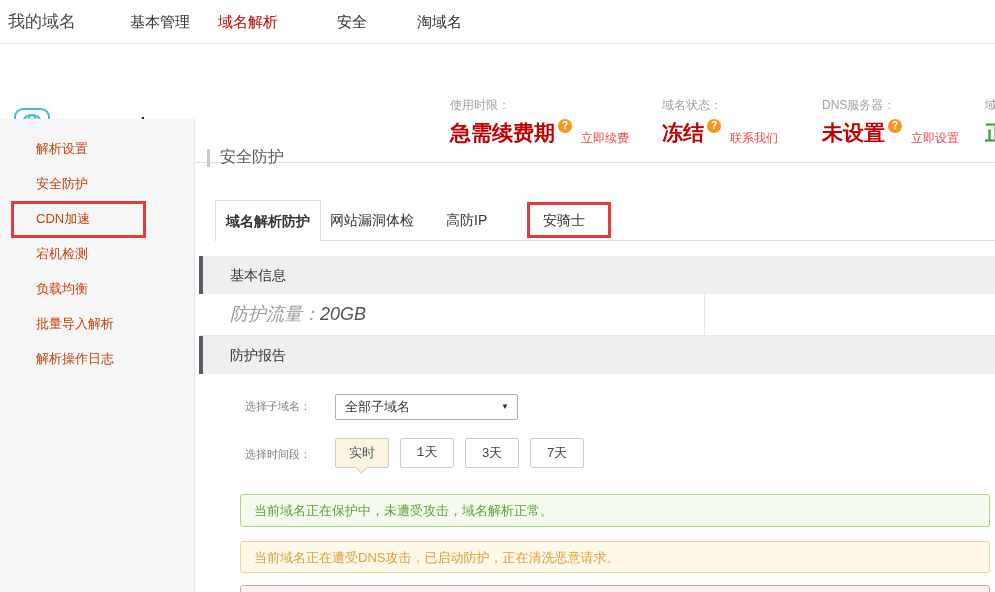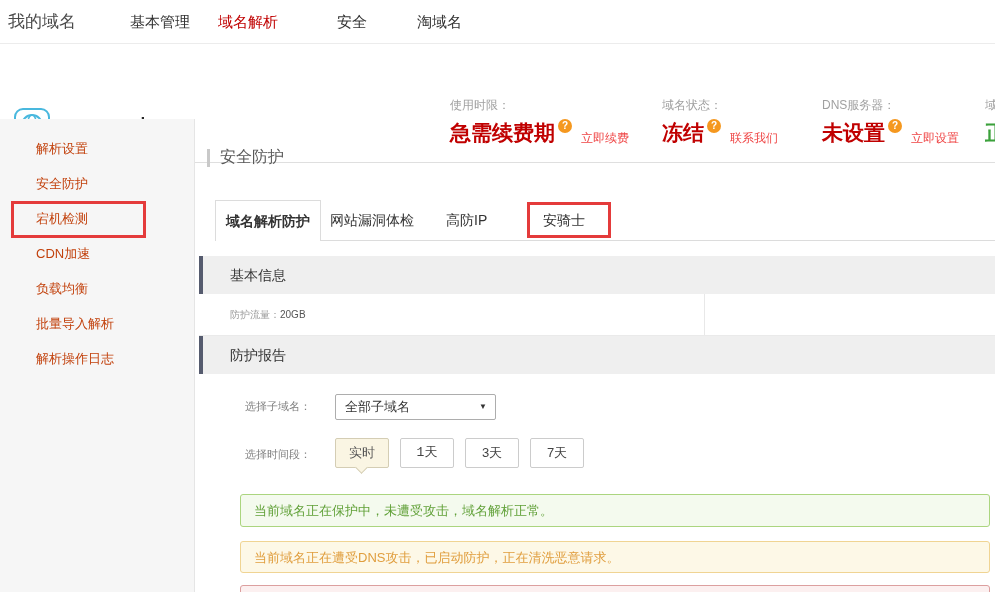--- a/index.html
+++ b/index.html
@@ -48,29 +48,29 @@
   .tab-active { left:215px; width:106px; height:41px; background:#fff; border:1px solid #dcdcdc; border-bottom:none;
                 text-align:center; font-weight:bold; z-index:2; }
   .tab-2 { left:330px; } .tab-3 { left:446px; } .tab-4 { left:543px; }
 
   .section-bar { position:absolute; left:199px; width:796px; height:38px; background:#efefef; }
   .section-bar .accent { position:absolute; left:0; top:0; width:4px; height:38px; background:#555b6e; }
   .section-bar .stitle { position:absolute; left:31px; top:0; line-height:38px; font-size:14px; color:#333; }
   .bar-basic { top:256px; } .bar-report { top:336px; }
 
   .info-row { position:absolute; left:199px; top:294px; width:796px; height:42px; background:#fff; border-bottom:1px solid #eaeaea; }
-  .info-cell { position:absolute; top:0; line-height:41px; font-size:10px; white-space:nowrap; }
+  .info-cell { position:absolute; top:0; line-height:41px; font-size:18px; white-space:nowrap;font-style:italic; }
   .cell-1 { left:31px; } .cell-2 { left:528px; }
   .info-label { color:#9b9b9b; } .info-value { color:#555; }
   .info-divider { position:absolute; left:505px; top:0; width:1px; height:41px; background:#e8e8e8; }
 
   .form-label { position:absolute; font-size:11px; color:#808080; white-space:nowrap; }
   .lbl-sub { left:245px; top:399px; } .lbl-period { left:245px; top:447px; }
 
-  .select { position:absolute; left:335px; top:394px; width:161px; height:26px; border:1px solid #adadad; border-radius:2px;
+  .select { position:absolute; left:335px; top:394px; width:183px; height:26px; border:1px solid #adadad; border-radius:2px;
             background:#fff; cursor:pointer; }
   .select .sel-text { position:absolute; left:9px; top:0; line-height:24px; font-size:13px; color:#333; }
   .select .sel-arrow { position:absolute; right:8px; top:0; line-height:24px; font-size:8px; color:#333; }
 
   .period-btn { position:absolute; top:438px; width:54px; height:30px; border:1px solid #ccc; border-radius:2px; background:#fff;
                 text-align:center; line-height:28px; font-size:13px; color:#444; cursor:pointer; }
   .pb-0 { left:335px; } .pb-1 { left:400px;font-family:Liberation Mono, monospace; } .pb-2 { left:465px; } .pb-3 { left:530px; }
   .period-btn.active { background:#faf5e3; border-color:#d4cdb4; color:#555; z-index:1; }
   .period-caret { position:absolute; left:357px; top:463px; width:9px; height:9px; background:#faf5e3;
                   border-right:1px solid #d4cdb4; border-bottom:1px solid #d4cdb4; transform:rotate(45deg); z-index:2; }
@@ -141,22 +141,22 @@
       </div>
     </div>
 
     <div class="header-border"></div>
   </div>
 
   <div class="sidebar">
     <div class="sidebar-pad"></div>
     <div class="side-item">解析设置</div>
     <div class="side-item">安全防护</div>
+    <div class="side-item">CDN加速</div>
     <div class="side-item">宕机检测</div>
-    <div class="side-item">CDN加速</div>
     <div class="side-item">负载均衡</div>
     <div class="side-item">批量导入解析</div>
     <div class="side-item">解析操作日志</div>
   </div>
   <div class="anno anno-sidebar"></div>
 
   <div class="page-title">
     <div class="bar"></div>
     <div class="txt">安全防护</div>
   </div>

